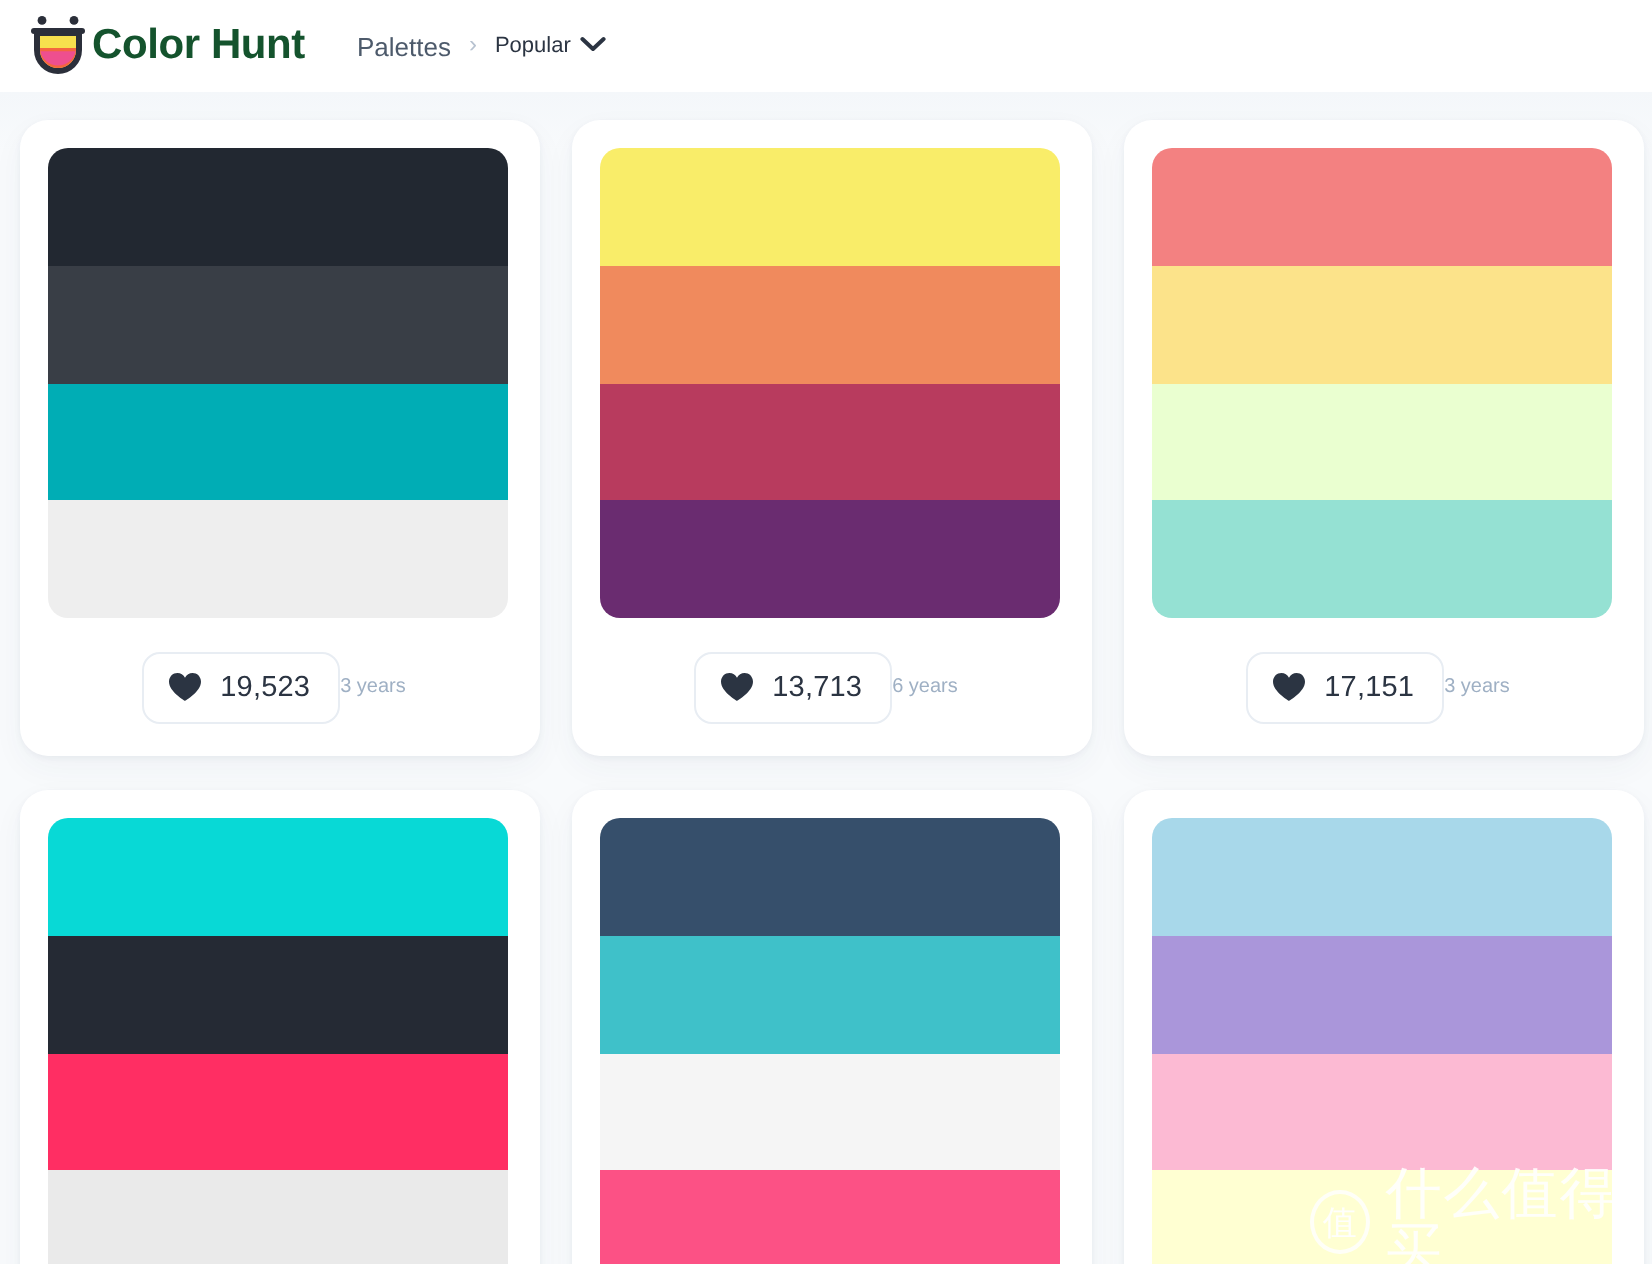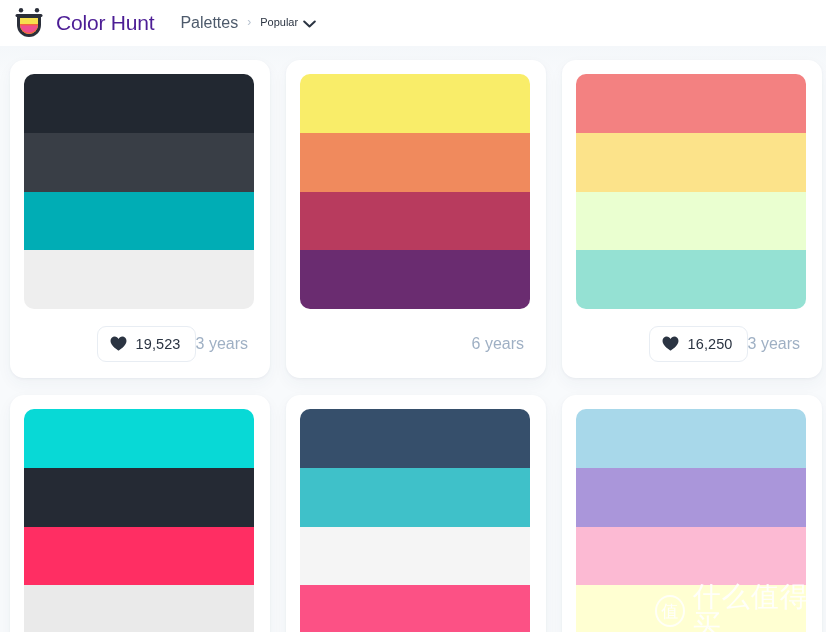--- a/index.html
+++ b/index.html
@@ -27,35 +27,34 @@
   }
   .logo-wrap {
     width: 34px; height: 34px;
     position: relative;
     display: flex; align-items: center; justify-content: center;
     flex: 0 0 auto;
   }
   .logo-svg { display: block; }
   .brand-title {
     font-size: 21px;
-    font-weight: 400;
-    color: #4c1d95;
+    font-weight: 700;
+    color: #14532d;
     letter-spacing: -0.2px;
-    margin-left: 10px;
     white-space: nowrap;
   }
   .breadcrumb {
     display: flex;
     align-items: center;
     margin-left: 26px;
     gap: 9px;
     white-space: nowrap;
   }
   .crumb-link {
-    font-size: 16px;
+    font-size: 13px;
     color: #4d5a6b;
     cursor: pointer;
   }
   .crumb-sep {
     font-size: 12px;
     color: #b7c2d0;
     line-height: 1;
     transform: translateY(-1px);
   }
   .crumb-current {
@@ -100,42 +99,42 @@
     overflow: hidden;
     display: flex;
     flex-direction: column;
   }
   .swatch { width: 100%; flex: 1 1 0; }
 
   .card-footer {
     height: 69px;
     display: flex;
     align-items: center;
-    justify-content: flex-end;
+    justify-content: center;
     padding: 0 2px;
   }
   .like-btn {
     height: 36px;
     display: inline-flex;
     align-items: center;
     gap: 9px;
     padding: 0 14px 0 12px;
     border: 1px solid #e8edf3;
     border-radius: 9px;
     background: #ffffff;
     cursor: pointer;
   }
   .heart-icon { display: block; flex: 0 0 auto; }
   .like-count {
     font-size: 14.5px;
     color: #2b3442;
     letter-spacing: 0.1px;
   }
   .age {
-    font-size: 16px;
+    font-size: 10px;
     color: #9fb0c4;
     padding-right: 6px;
   }
 
   
   .watermark {
     position: absolute;
     left: 655px;
     top: 583px;
     display: flex;
@@ -209,37 +208,43 @@
     </div>
 
     <div class="card">
       <div class="swatches">
         <div class="swatch" style="background: rgb(249, 237, 105);"></div>
         <div class="swatch" style="background: rgb(240, 138, 93);"></div>
         <div class="swatch" style="background: rgb(184, 59, 94);"></div>
         <div class="swatch" style="background: rgb(106, 44, 112);"></div>
       </div>
       <div class="card-footer">
+        <div class="like-btn">
+          <svg class="heart-icon" width="17" height="15" viewBox="0 0 17 15">
+              <path d="M8.5 14.5 C8.5 14.5 0.5 9.8 0.5 4.9 C0.5 2.2 2.5 0.5 4.7 0.5 C6.3 0.5 7.8 1.5 8.5 2.9 C9.2 1.5 10.7 0.5 12.3 0.5 C14.5 0.5 16.5 2.2 16.5 4.9 C16.5 9.8 8.5 14.5 8.5 14.5 Z" fill="#2b3442"></path>
+            </svg>
+          <span class="like-count">13,713</span>
+        </div>
         <div class="age">6 years</div>
       </div>
     </div>
 
     <div class="card">
       <div class="swatches">
         <div class="swatch" style="background: rgb(243, 129, 129);"></div>
         <div class="swatch" style="background: rgb(252, 227, 138);"></div>
         <div class="swatch" style="background: rgb(234, 255, 208);"></div>
         <div class="swatch" style="background: rgb(149, 225, 211);"></div>
       </div>
       <div class="card-footer">
         <div class="like-btn">
           <svg class="heart-icon" width="17" height="15" viewBox="0 0 17 15">
               <path d="M8.5 14.5 C8.5 14.5 0.5 9.8 0.5 4.9 C0.5 2.2 2.5 0.5 4.7 0.5 C6.3 0.5 7.8 1.5 8.5 2.9 C9.2 1.5 10.7 0.5 12.3 0.5 C14.5 0.5 16.5 2.2 16.5 4.9 C16.5 9.8 8.5 14.5 8.5 14.5 Z" fill="#2b3442"></path>
             </svg>
-          <span class="like-count">16,250</span>
+          <span class="like-count">17,151</span>
         </div>
         <div class="age">3 years</div>
       </div>
     </div>
 
     <div class="card">
       <div class="swatches">
         <div class="swatch" style="background: rgb(8, 217, 214);"></div>
         <div class="swatch" style="background: rgb(37, 42, 52);"></div>
         <div class="swatch" style="background: rgb(255, 46, 99);"></div>

